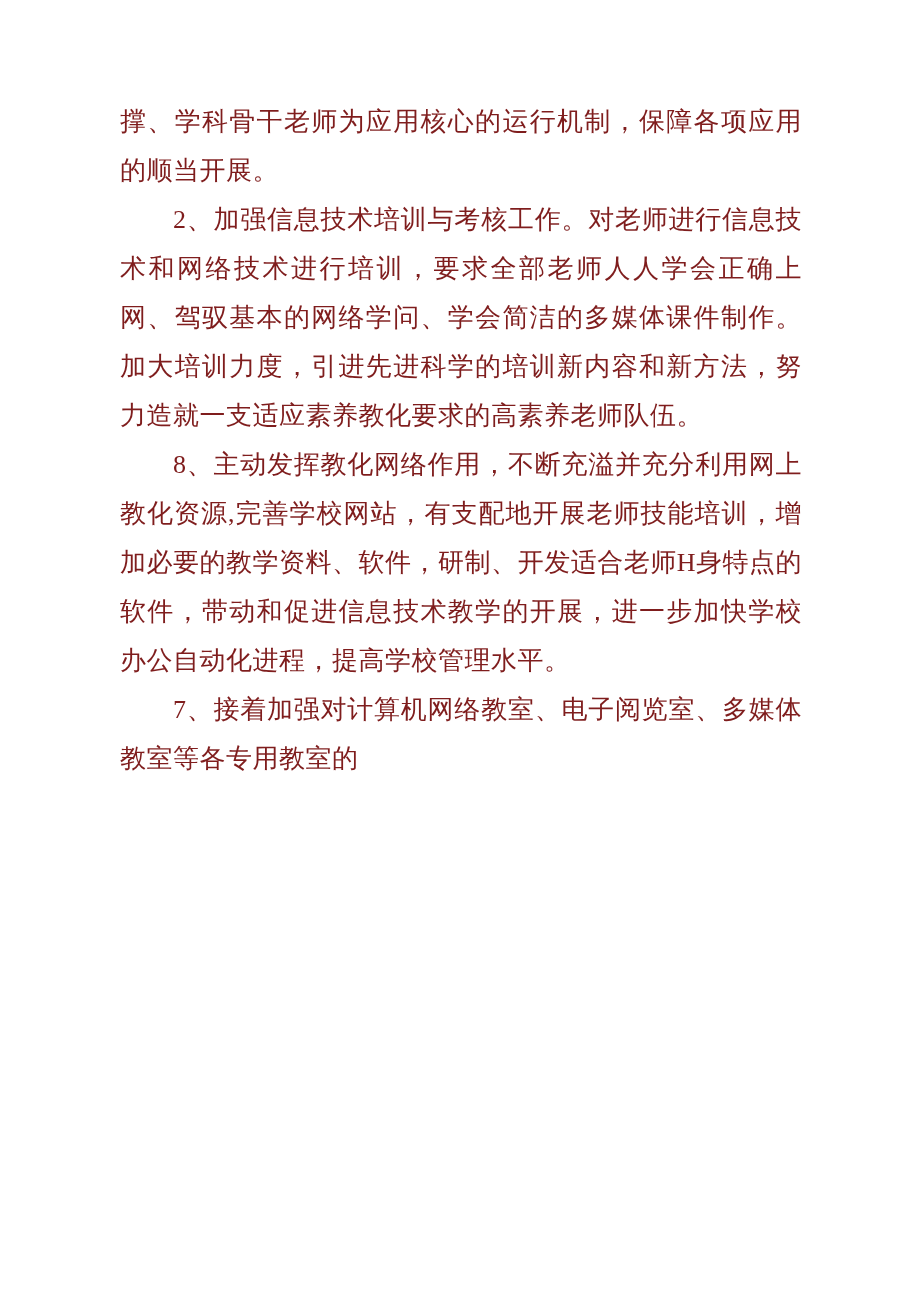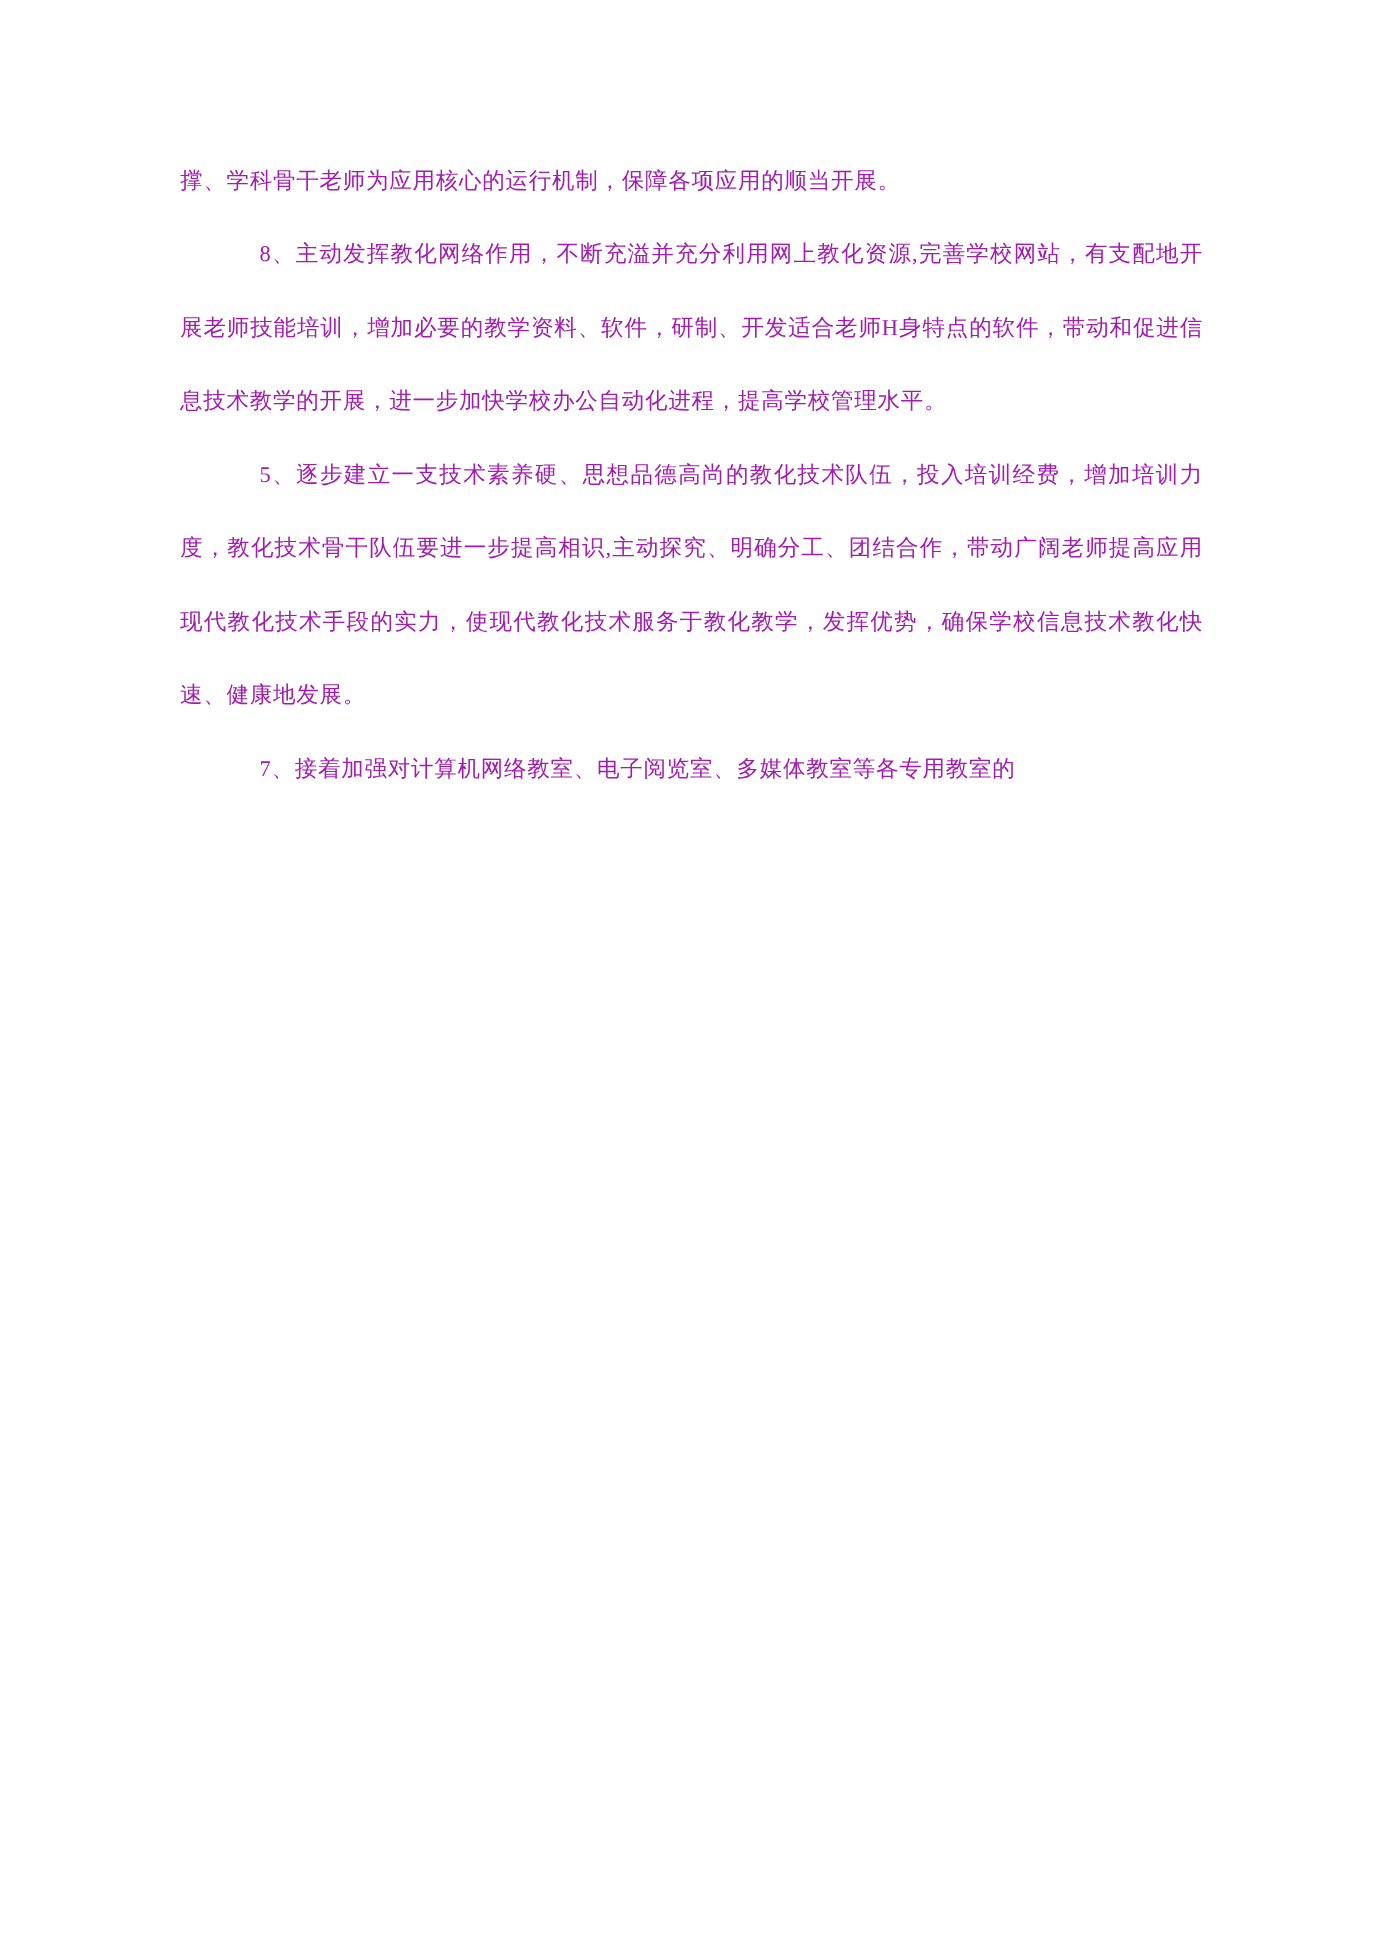--- a/index.html
+++ b/index.html
@@ -18,35 +18,35 @@
     padding: 97px 118px 120px 120px;
     font-family: "Liberation Serif", "DejaVu Serif", serif;
     overflow: hidden;
   }
   .doc-body {
     width: 100%;
   }
   .doc-body p {
     margin: 0;
     padding: 0;
-    font-size: 15px;
+    font-size: 26px;
     line-height: 49px;
     text-align: justify;
     letter-spacing: 0.5px;
     word-break: break-all;
-    color: #a21caf;
+    color: #7f1d1d;
   }
   .doc-body p.indent {
     text-indent: 53px;
   }
 </style>
 </head>
 <body>
 
 <div class="page">
   <div class="doc-body">
 
   <p>撑、学科骨干老师为应用核心的运行机制，保障各项应用的顺当开展。</p>
+      <p class="indent">2、加强信息技术培训与考核工作。对老师进行信息技术和网络技术进行培训，要求全部老师人人学会正确上网、驾驭基本的网络学问、学会简洁的多媒体课件制作。加大培训力度，引进先进科学的培训新内容和新方法，努力造就一支适应素养教化要求的高素养老师队伍。</p>
       <p class="indent">8、主动发挥教化网络作用，不断充溢并充分利用网上教化资源,完善学校网站，有支配地开展老师技能培训，增加必要的教学资料、软件，研制、开发适合老师H身特点的软件，带动和促进信息技术教学的开展，进一步加快学校办公自动化进程，提高学校管理水平。</p>
-      <p class="indent">5、逐步建立一支技术素养硬、思想品德高尚的教化技术队伍，投入培训经费，增加培训力度，教化技术骨干队伍要进一步提高相识,主动探究、明确分工、团结合作，带动广阔老师提高应用现代教化技术手段的实力，使现代教化技术服务于教化教学，发挥优势，确保学校信息技术教化快速、健康地发展。</p>
       <p class="indent">7、接着加强对计算机网络教室、电子阅览室、多媒体教室等各专用教室的</p>
     </div>
 </div>
 
 </body></html>

